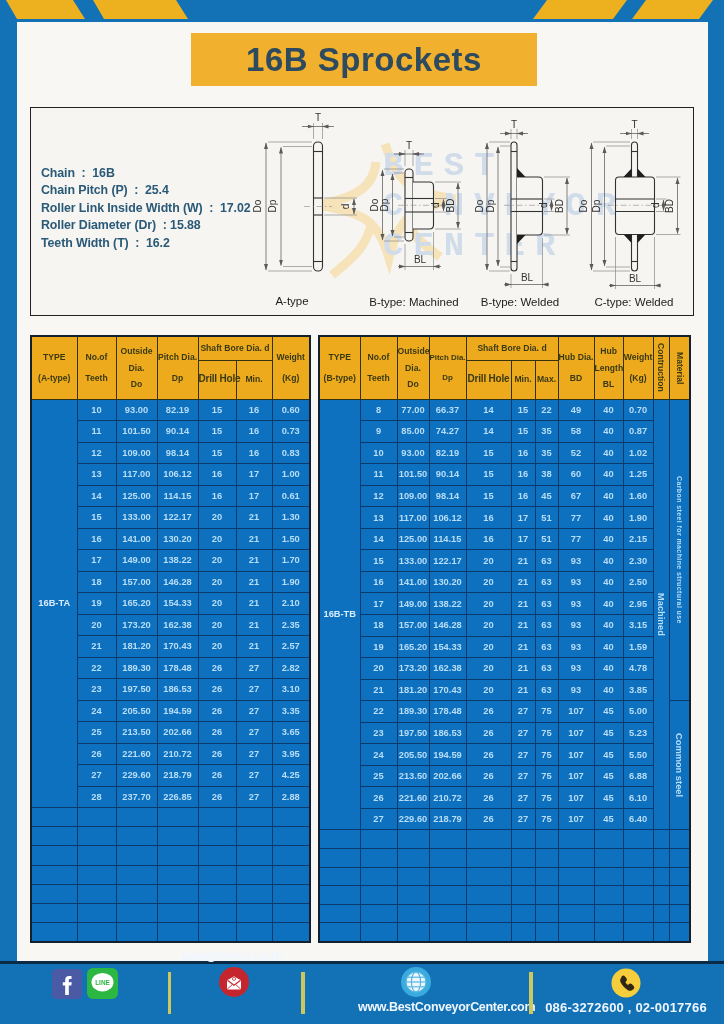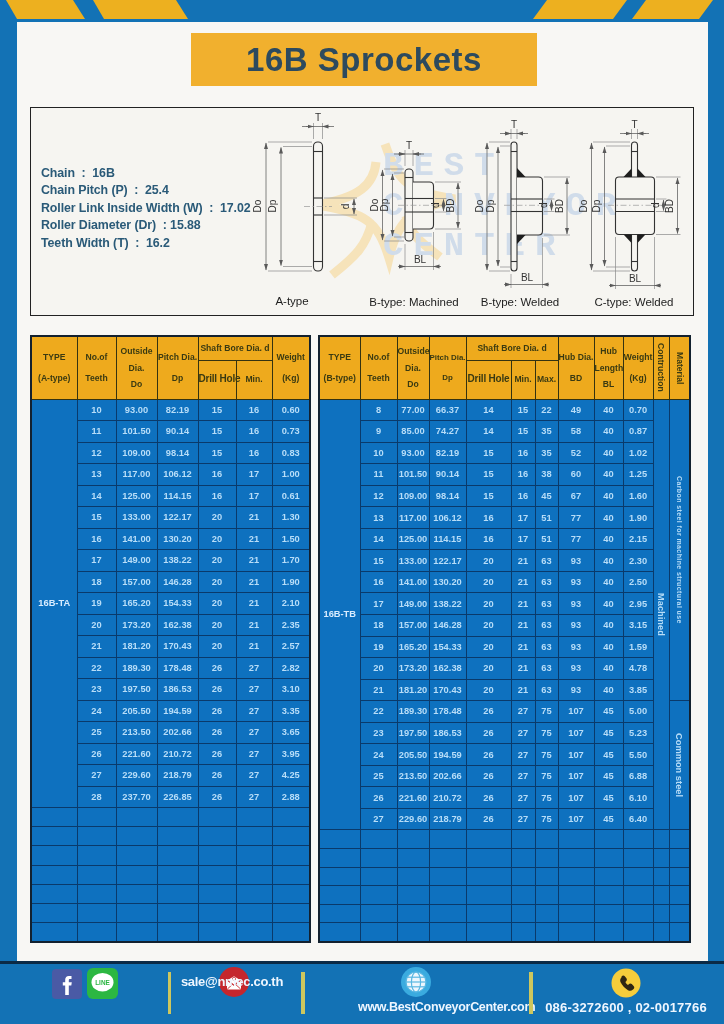--- a/index.html
+++ b/index.html
@@ -827,21 +827,21 @@
 
 <svg class="abs" style="left:219px;top:967px" width="30" height="30">
     <circle cx="15" cy="15" r="15" fill="#c5262d"></circle>
     <path d="M8,13.5 L15,9.2 L22,13.5 L22,14.5 L8,14.5 Z" fill="#fff"></path>
     <rect x="8" y="12.8" width="14" height="9.6" rx="1" fill="#fff"></rect>
     <path d="M8.4,13.2 L15,18.2 L21.6,13.2" stroke="#c5262d" stroke-width="1.1" fill="none"></path>
     <path d="M8.4,22 L13.4,17.4 M21.6,22 L16.6,17.4" stroke="#c5262d" stroke-width="0.9" fill="none"></path>
     <circle cx="15" cy="11.8" r="1.6" fill="none" stroke="#c5262d" stroke-width="0.8"></circle>
   </svg>
 
-<div class="ft" style="left:172px;top:974px;width:120px">sale@nmec.co.th</div>
+<div class="ft" style="left:172px;top:948px;width:120px">sale@nmec.co.th</div>
 
 <div class="abs" style="left:301px;top:972px;width:3.5px;height:42px;background:#cdc75e"></div>
 
 <svg class="abs" style="left:401px;top:967px" width="30" height="30">
     <circle cx="15" cy="15" r="15" fill="#3aabdf"></circle>
     <circle cx="15" cy="15" r="10" fill="#eef7fd"></circle>
     <g stroke="#59b7e2" stroke-width="1.2" fill="none">
       <circle cx="15" cy="15" r="10"></circle>
       <ellipse cx="15" cy="15" rx="4.6" ry="10"></ellipse>
       <line x1="5" y1="15" x2="25" y2="15"></line>

